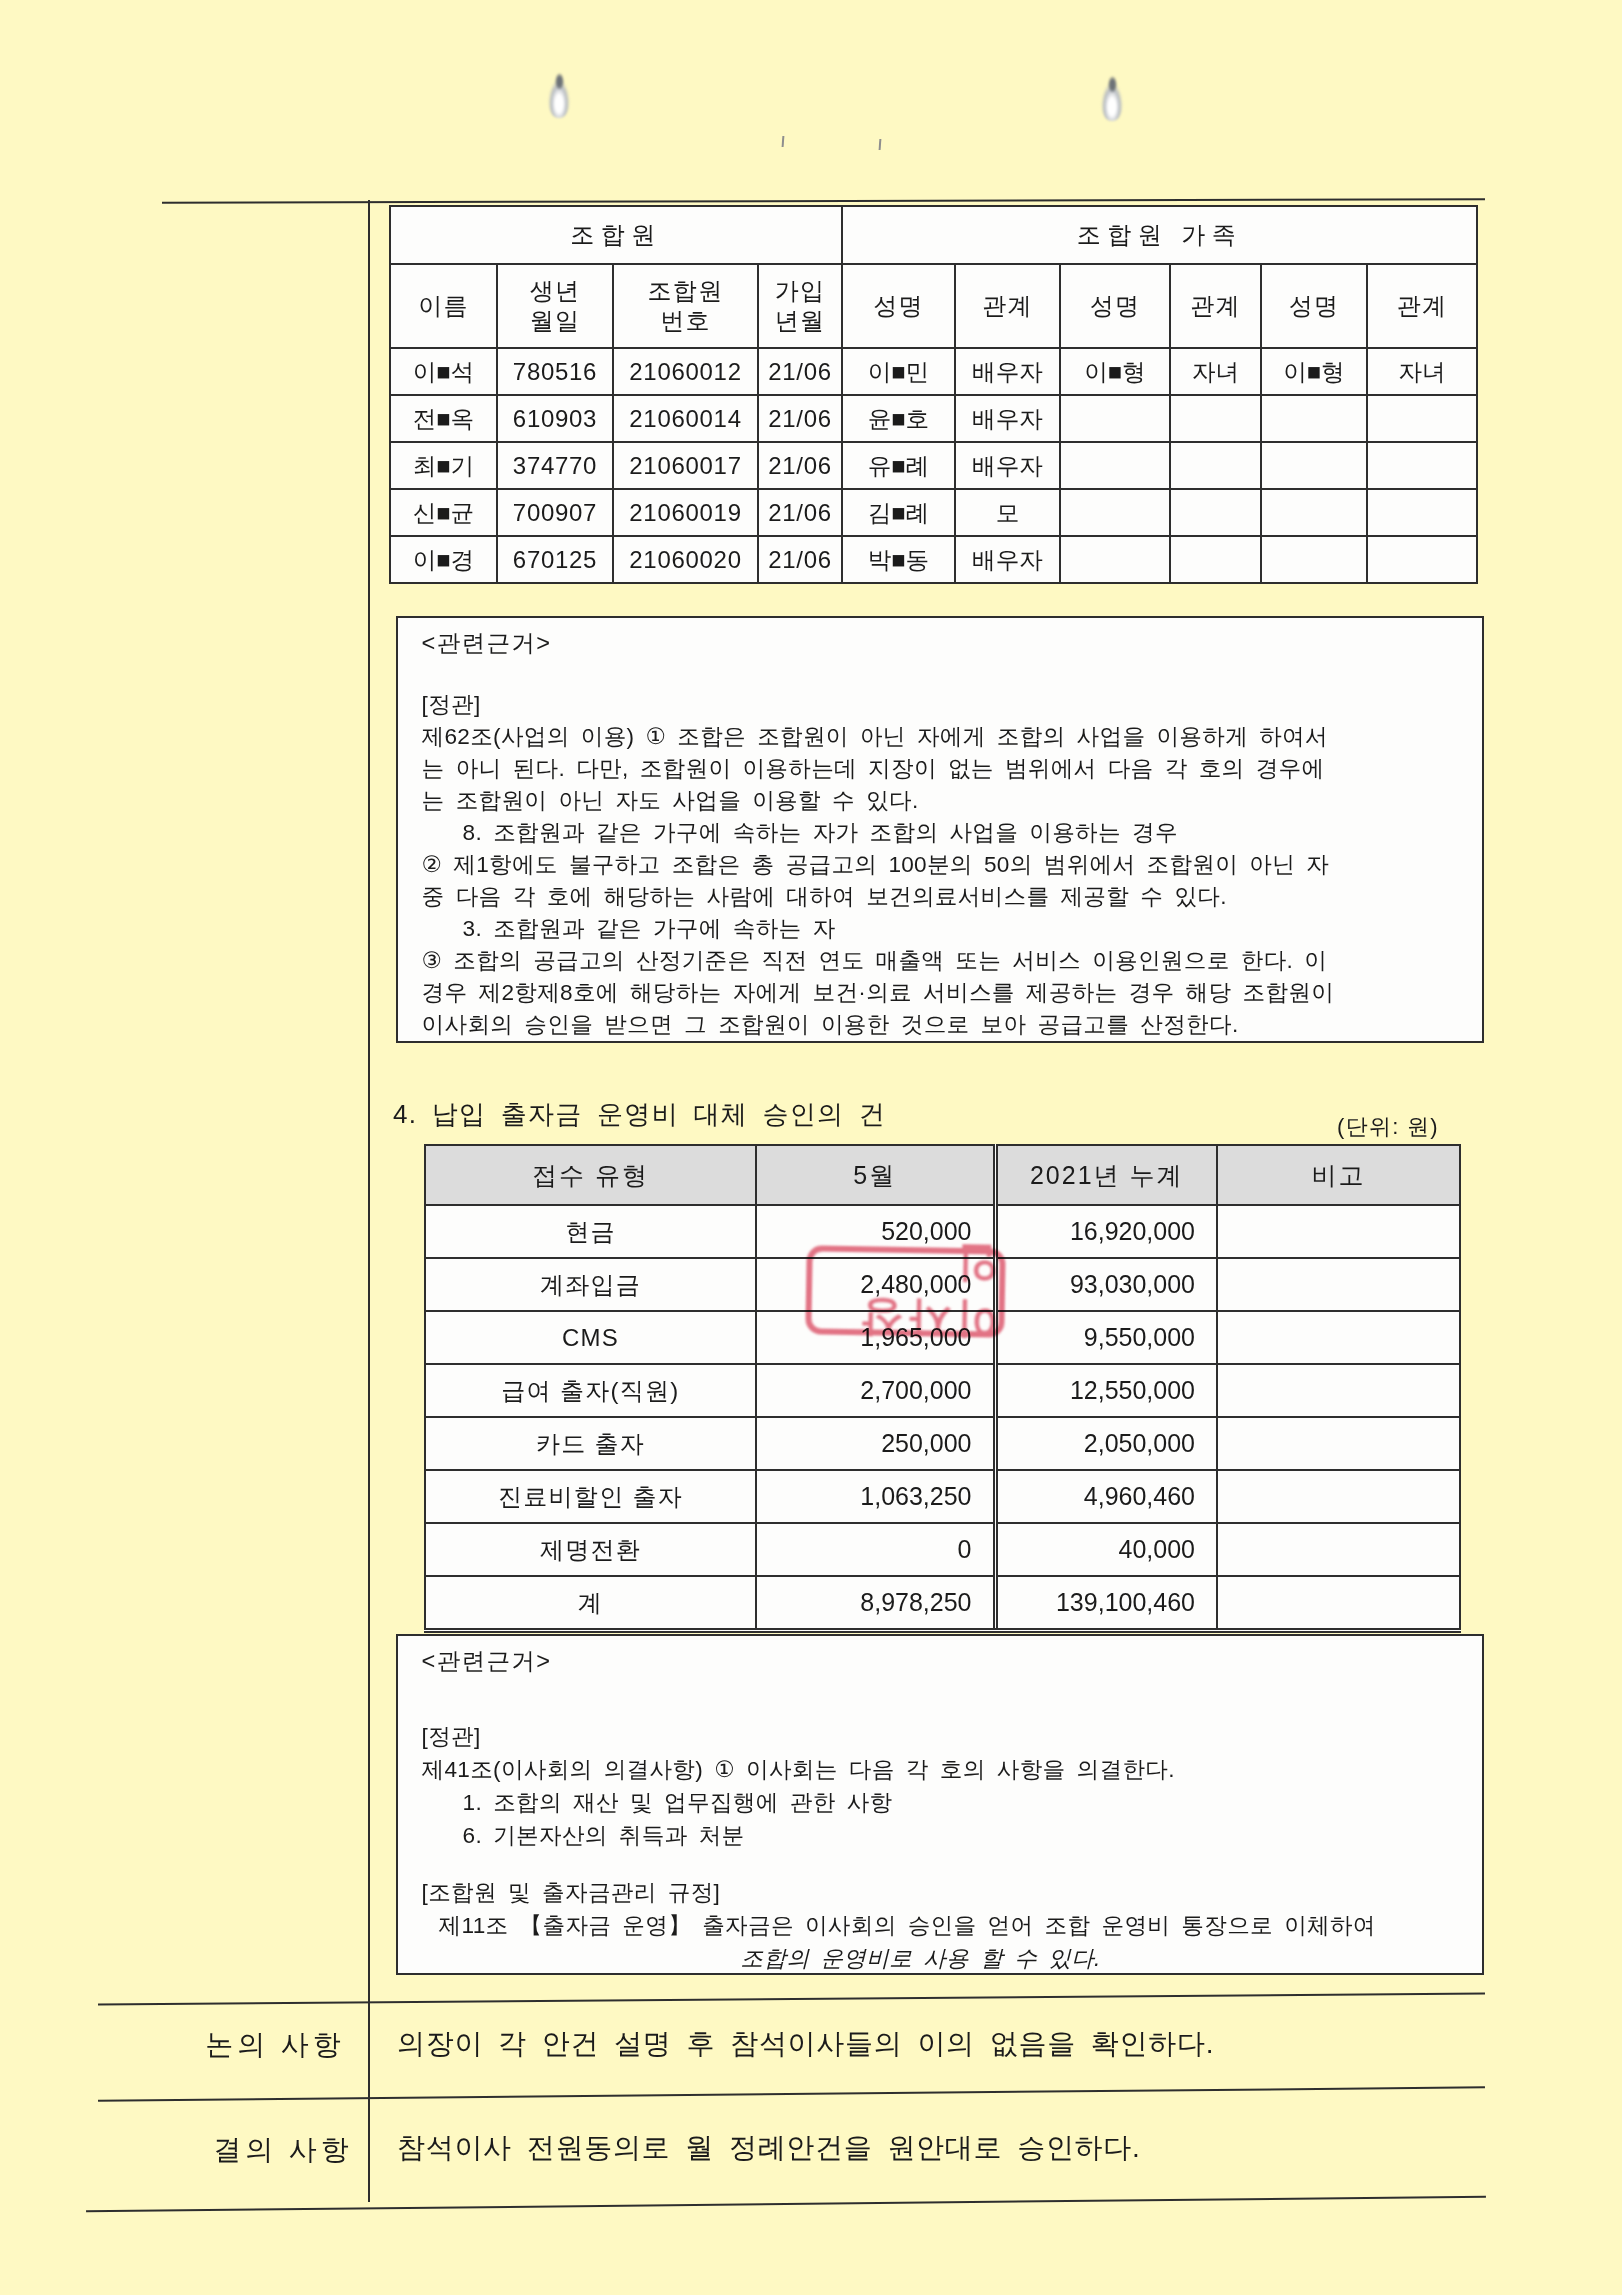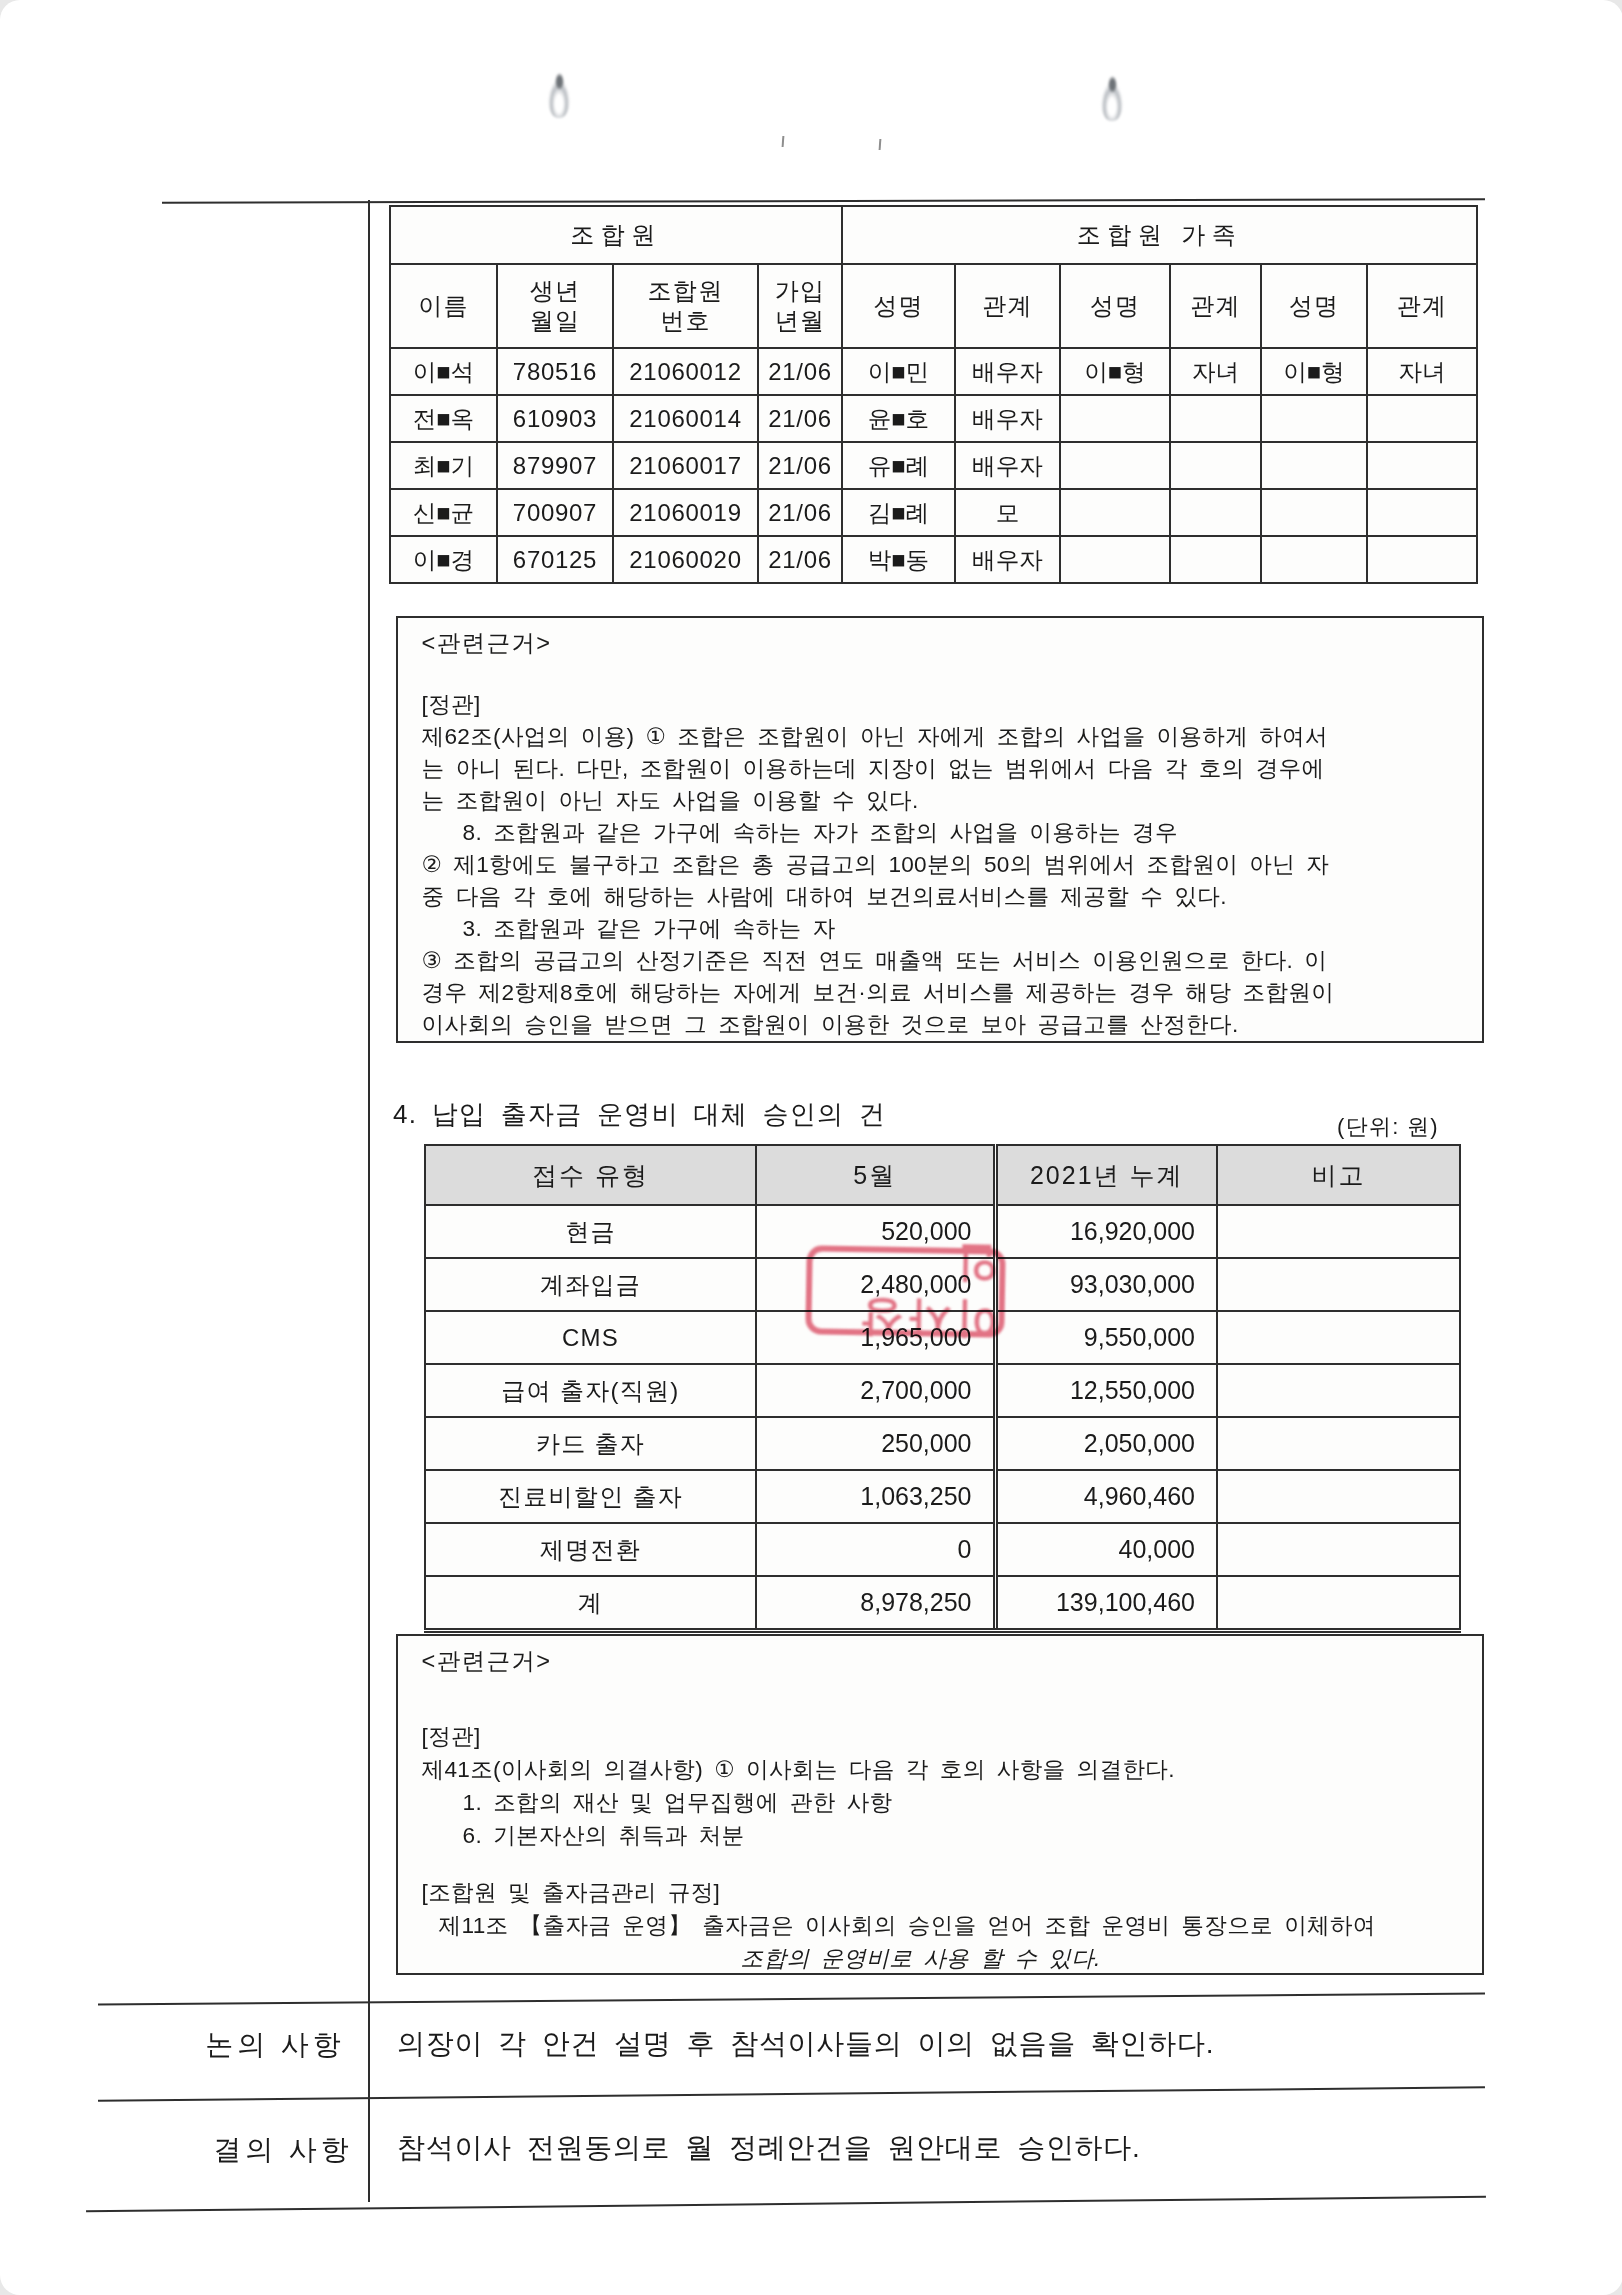--- a/index.html
+++ b/index.html
@@ -1,21 +1,20 @@
 <!DOCTYPE html>
 <html style="font-size:10.5px"><head>
 <meta charset="utf-8">
 <title>Document</title>
 <style>
   html,body{margin:0;padding:0;background:#e8e8e8;}
   .page{
-    position:relative;width:1623px;height:2295px;background:#ffffff;
+    position:relative;width:1623px;height:2295px;background:#fef9c3;
     overflow:hidden;font-family:"Liberation Sans","DejaVu Sans",sans-serif;
     color:#1b1b1b;
-    border-radius:20px;
   }
   .hline{position:absolute;background:#2e2e2e;height:2px;}
   .vline{position:absolute;background:#2e2e2e;width:2px;}
   
   .punch{
     position:absolute;width:22px;height:41px;
     background:radial-gradient(ellipse 50% 60% at 50% 65%, #ffffff 0 35%, #b9bdc2 70%, rgba(185,189,194,0) 100%);
     filter:blur(1.3px);border-radius:50% 50% 45% 45%;
   }
   .punch::before{
@@ -134,21 +133,21 @@
       <td class="num">21/06</td>
       <td>윤■호</td>
       <td>배우자</td>
       <td></td>
       <td></td>
       <td></td>
       <td></td>
     </tr>
     <tr>
       <td>최■기</td>
-      <td class="num">879907</td>
+      <td class="num">374770</td>
       <td class="num">21060017</td>
       <td class="num">21/06</td>
       <td>유■례</td>
       <td>배우자</td>
       <td></td>
       <td></td>
       <td></td>
       <td></td>
     </tr>
     <tr>

